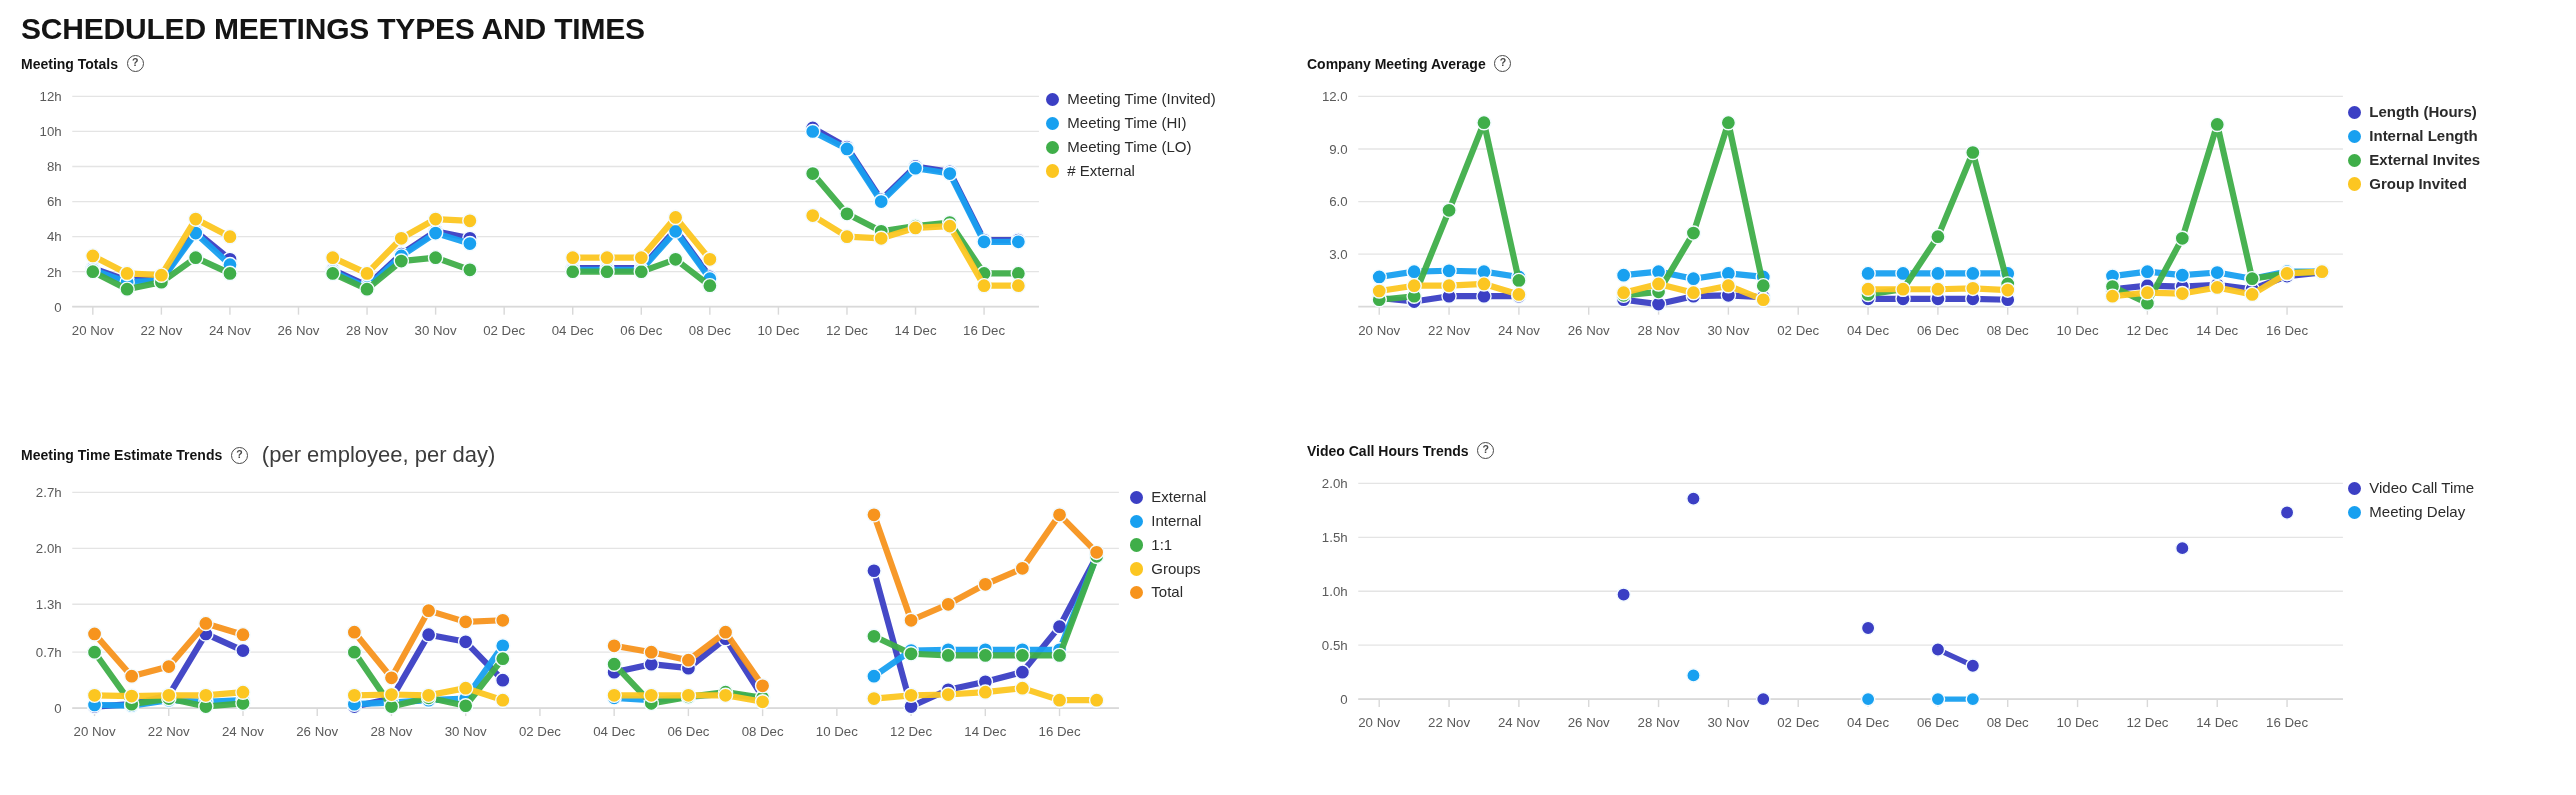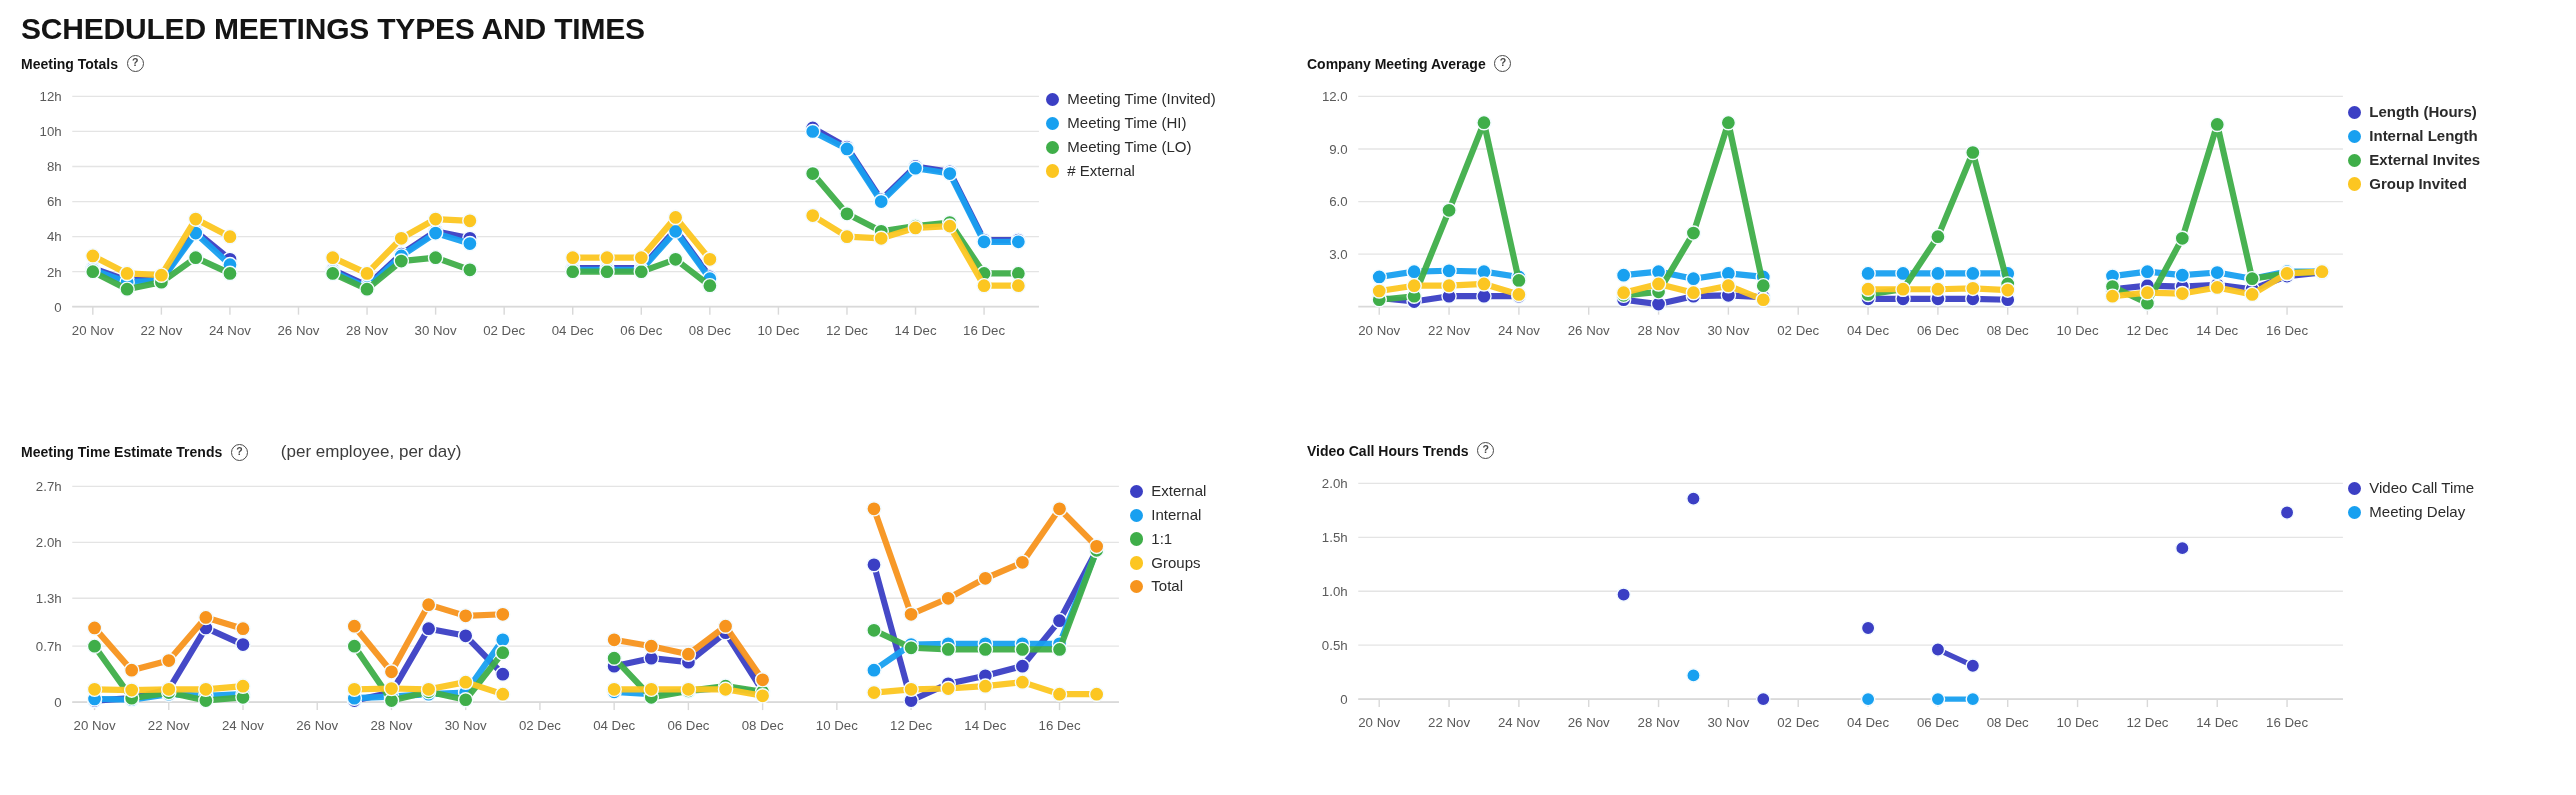--- a/index.html
+++ b/index.html
@@ -37,24 +37,24 @@
     align-items: center;
     gap: 8.8px;
     white-space: nowrap;
   }
   .panel-title {
     font-size: 14px;
     font-weight: bold;
     color: #141414;
   }
   .panel-sub {
-    font-size: 17px;
+    font-size: 22px;
     font-weight: normal;
     color: #3c3c3c;
-    margin-left: 24px;
+    margin-left: 5px;
   }
   .help-icon {
     display: inline-block;
     width: 15px;
     height: 15px;
     border: 1.4px solid #4a4a4a;
     border-radius: 50%;
     position: relative;
     flex: 0 0 auto;
   }

